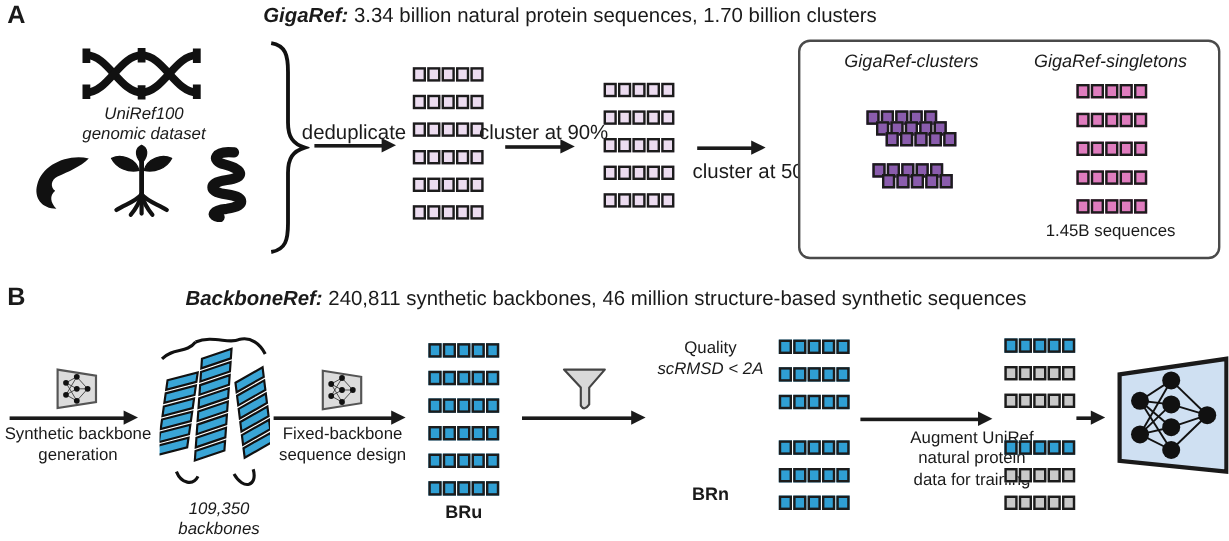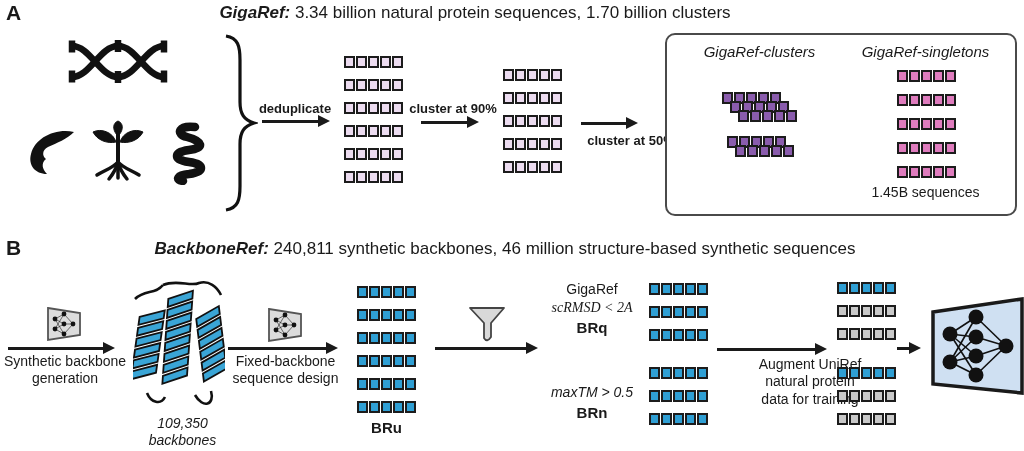--- a/index.html
+++ b/index.html
@@ -6,21 +6,21 @@
   .stage{position:relative;width:1024px;height:451px;background:#ffffff;
          font-family:"Liberation Sans",sans-serif;color:#1a1a1a;overflow:hidden;}
   .abs{position:absolute;}
   .center{text-align:center;}
   .pre{white-space:pre-line;}
   .italic{font-style:italic;}
   .bold{font-weight:bold;}
   .panel-letter{font-size:21px;font-weight:bold;}
   .fig-title{font-size:17px;white-space:nowrap;}
   .fig-title .pfx{font-weight:bold;font-style:italic;}
-  .label13{font-size:13px;line-height:1.2;font-weight:bold;}
+  .label13{font-size:17px;line-height:1.2;}
   .label14{font-size:14px;line-height:1.24;}
   .label15{font-size:15px;line-height:1.2;}
   .seq-bar{display:flex;gap:1px;}
   .cell{width:7px;height:8px;border:2px solid #1c1c1c;flex:none;}
   .cluster-wrap{position:absolute;}
   .arrow{position:absolute;height:2.5px;background:#1a1a1a;}
   .arrow::after{content:"";position:absolute;right:-11px;top:-5.5px;width:0;height:0;
     border-left:12px solid #1a1a1a;border-top:6.5px solid transparent;border-bottom:6.5px solid transparent;}
   .box{border:2px solid #4a4a4a;border-radius:10px;background:#fff;}
 </style>
@@ -40,20 +40,22 @@
       <path d="M10,8 C28,8 38,39 56,39 C74,39 84,8 102,8"></path>
       <path d="M10,39 C28,39 38,8 56,8 C74,8 84,39 102,39"></path>
       <path d="M10,2.5 V14.5"></path>
         <path d="M10,32.5 V44.5"></path>
       <path d="M56,2 V14"></path>
         <path d="M56,33 V45"></path>
       <path d="M102,2.5 V14.5"></path>
         <path d="M102,32.5 V44.5"></path>
     </g>
   </svg>
+  <div class="abs label14 italic center pre" style="left:40px;top:86px;width:160px;">UniRef100
+genomic dataset</div>
 
   <svg class="abs" style="left:27px;top:127px;" width="50" height="50" viewBox="0 0 50 50">
     <path d="M47,5 C28,1 8,11 4,27 C1,38 8,47 20,47 C15,42 14,36 19,32 C15,29 15,23 21,20 C30,16 40,12 47,5 Z" fill="#111"></path>
   </svg>
 
   <svg class="abs" style="left:83px;top:120px;" width="70" height="62" viewBox="0 0 70 62">
     <g fill="#111" stroke="#111">
       <path d="M35,12 C35,24 35,32 35,42" stroke-width="4" fill="none"></path>
       <path d="M34,15 C29,9 30,3 35,1 C40,3 41,9 36,15 Z"></path>
       <path d="M33,22 C24,24 14,20 10,12 C18,8 30,12 33,22 Z"></path>
@@ -395,23 +397,22 @@
         <span class="cell" style="background: rgb(47, 159, 212);"></span>
       </div>
     </div>
   <div class="abs label15 bold center" style="left:357px;top:419px;width:59px;">BRu</div>
 
   <svg class="abs" style="left:468px;top:306px;" width="38" height="38" viewBox="0 0 38 38">
     <path d="M2,2 L36,2 L23,17 L23,31 Q19,37 16,32 L16,17 Z" fill="#d9d9d9" stroke="#444" stroke-width="1.8" stroke-linejoin="round"></path>
   </svg>
   <div class="arrow" style="left:435px;top:347px;width:92px;"></div>
 
-  <div class="abs label14 center" style="left:527px;top:281px;width:130px;">GigaRef</div>
-  <div class="abs label14 italic center" style="left:527px;top:299px;width:130px;font-family:Liberation Serif, serif;">scRMSD &lt; 2A</div>
-  <div class="abs label15 bold center" style="left:527px;top:319px;width:130px;">BRq</div>
+  <div class="abs label14 center" style="left:527px;top:281px;width:130px;">Quality</div>
+  <div class="abs label14 italic center" style="left:527px;top:299px;width:130px;">scRMSD &lt; 2A</div>
   <div class="abs" style="left:649px;top:283px;">
       <div class="seq-bar" style="margin-bottom: 11px;">
         <span class="cell" style="background: rgb(47, 159, 212);"></span>
         <span class="cell" style="background: rgb(47, 159, 212);"></span>
         <span class="cell" style="background: rgb(47, 159, 212);"></span>
         <span class="cell" style="background: rgb(47, 159, 212);"></span>
         <span class="cell" style="background: rgb(47, 159, 212);"></span>
       </div>
       <div class="seq-bar" style="margin-bottom: 11px;">
         <span class="cell" style="background: rgb(47, 159, 212);"></span>
@@ -422,21 +423,20 @@
       </div>
       <div class="seq-bar">
         <span class="cell" style="background: rgb(47, 159, 212);"></span>
         <span class="cell" style="background: rgb(47, 159, 212);"></span>
         <span class="cell" style="background: rgb(47, 159, 212);"></span>
         <span class="cell" style="background: rgb(47, 159, 212);"></span>
         <span class="cell" style="background: rgb(47, 159, 212);"></span>
       </div>
     </div>
 
-  <div class="abs label14 italic center" style="left:527px;top:384px;width:130px;">maxTM &gt; 0.5</div>
   <div class="abs label15 bold center" style="left:527px;top:404px;width:130px;">BRn</div>
   <div class="abs" style="left:649px;top:367px;">
       <div class="seq-bar" style="margin-bottom: 11px;">
         <span class="cell" style="background: rgb(47, 159, 212);"></span>
         <span class="cell" style="background: rgb(47, 159, 212);"></span>
         <span class="cell" style="background: rgb(47, 159, 212);"></span>
         <span class="cell" style="background: rgb(47, 159, 212);"></span>
         <span class="cell" style="background: rgb(47, 159, 212);"></span>
       </div>
       <div class="seq-bar" style="margin-bottom: 11px;">

